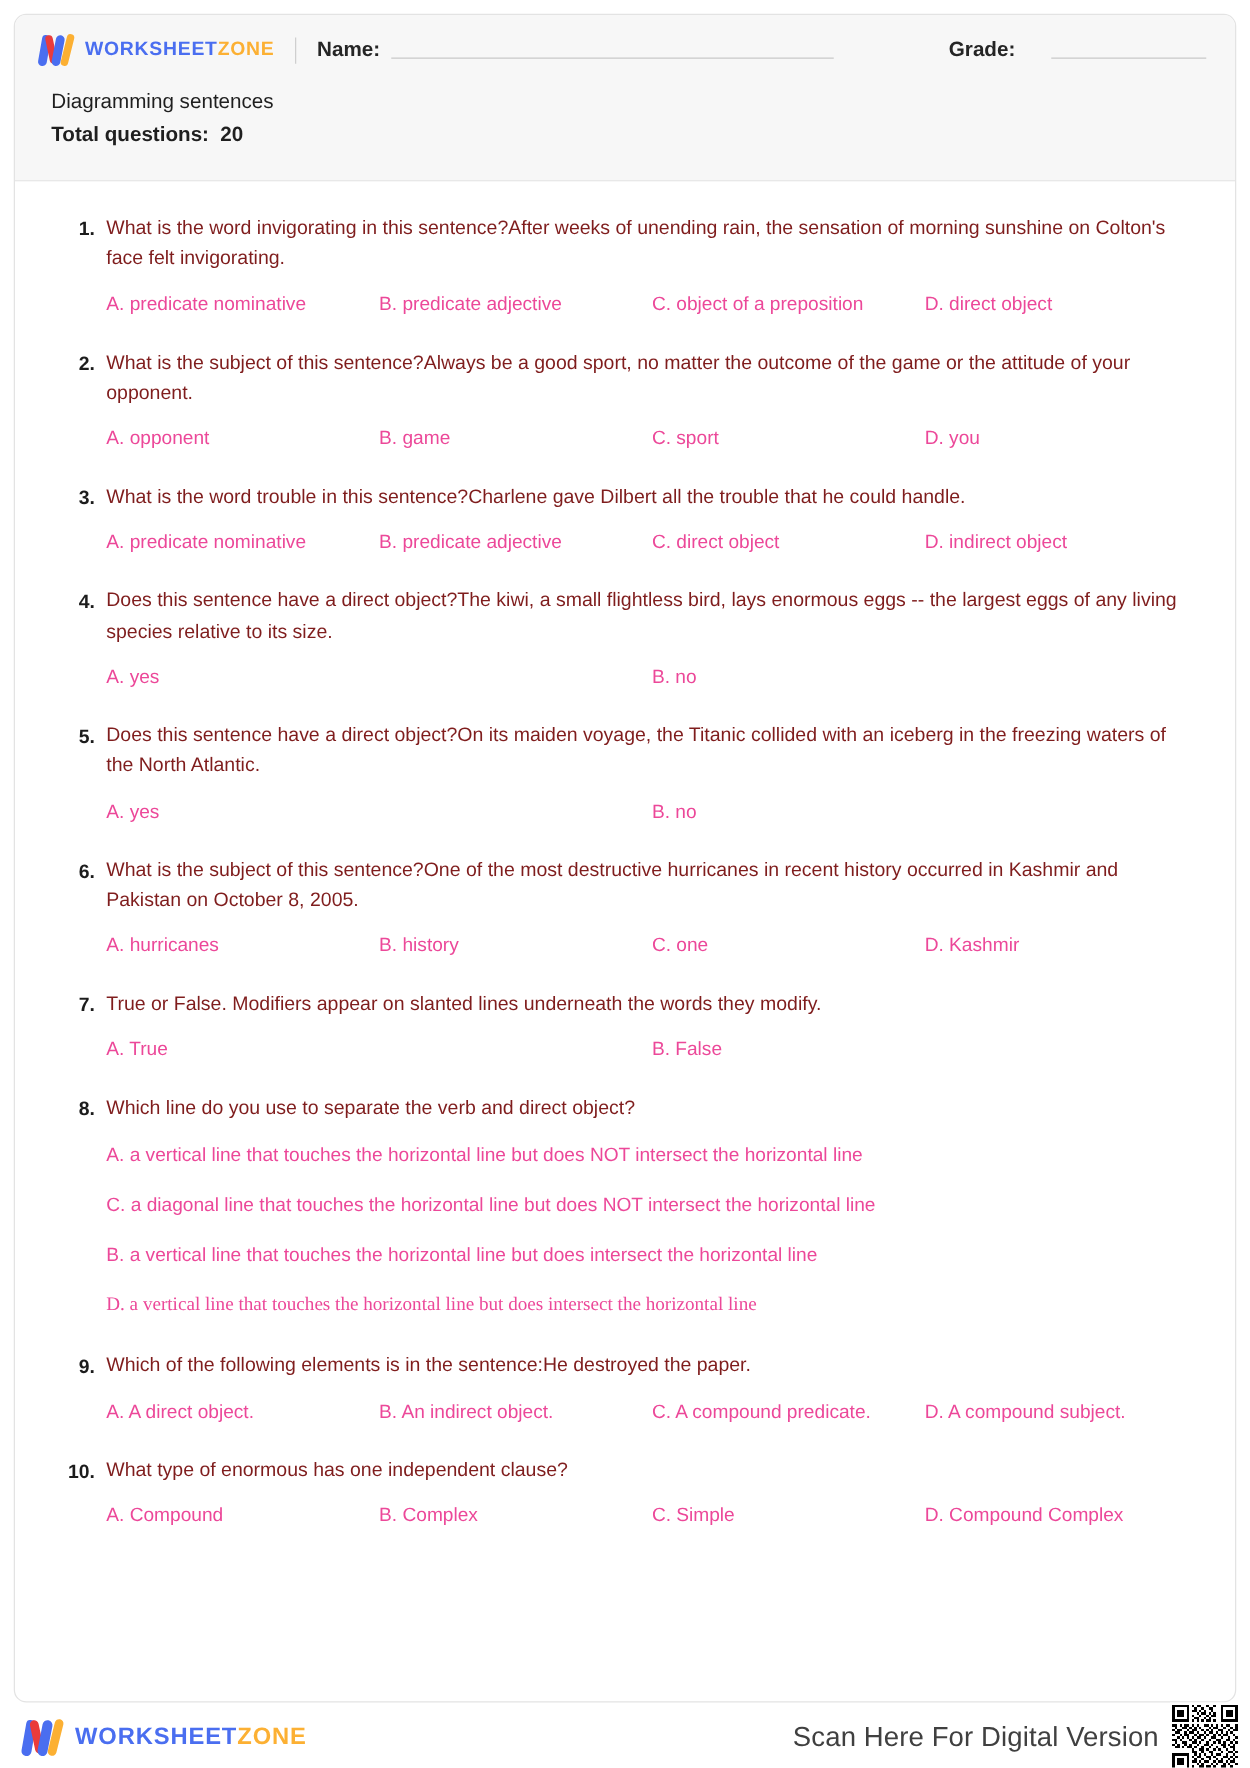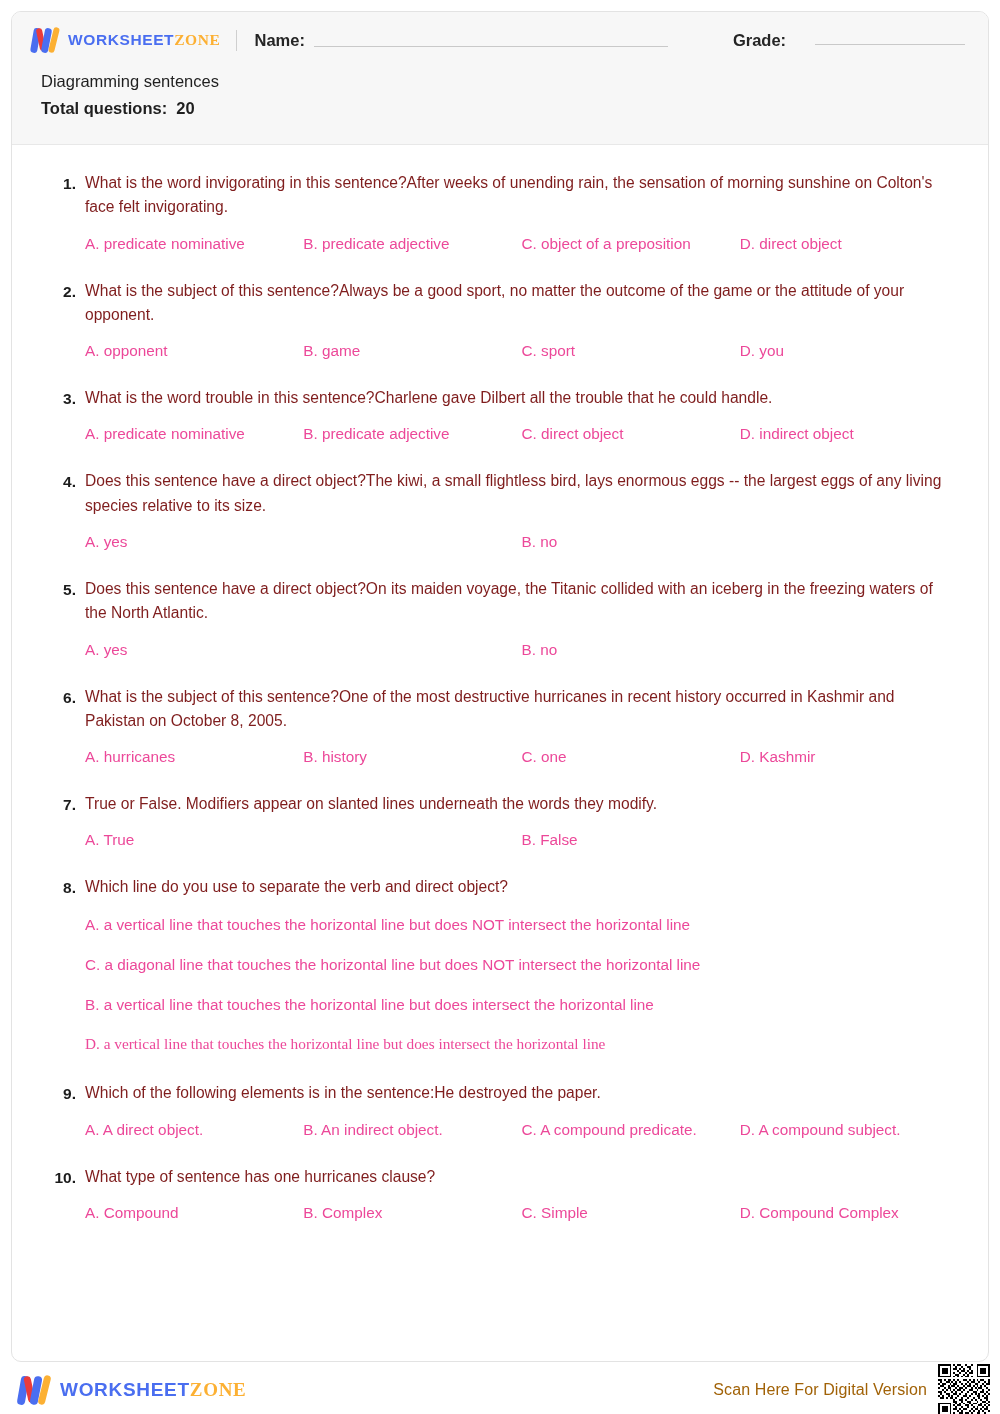--- a/index.html
+++ b/index.html
@@ -88,21 +88,21 @@
     border-radius: 4px;
   }
 
   .logo-word {
     font-size: 15.5px;
     font-weight: 700;
     letter-spacing: .6px;
     white-space: nowrap;
   }
   .logo-word .w1 { color: #4a6ef0; }
-  .logo-word .w2 { color: #fcb033; font-family: Liberation Serif, serif; }
+  .logo-word .w2 { color: #fcb033; }
 
   .logo-sep {
     width: 1px;
     height: 21px;
     background: #cfcfcf;
     margin: 0 17px 0 16px;
     flex: 0 0 auto;
   }
 
   .field-label {
@@ -114,23 +114,23 @@
   .field-rule {
     border-bottom: 1px solid #c9c9c9;
     height: 14px;
     margin-left: 9px;
   }
   .name-rule { width: 354px; flex: 0 0 auto; }
   .grade-rule { flex: 1 1 auto; margin-right: 13px; }
 
   .grade-wrap {
     display: flex;
-    align-items: flex-start;
+    align-items: center;
     flex: 1 1 auto;
-    margin-left: 65px;
+    margin-left: 92px;
     gap: 20px;
   }
 
   .title-block {
     padding: 4px 0 0 29px;
   }
   .sheet-title {
     font-size: 16.5px;
     font-weight: 400;
     color: #1f1f1f;
@@ -212,22 +212,22 @@
   .footer .logo-mark { width: 34px; height: 29px; margin-right: 8px; }
   .footer .logo-mark .s1 { width: 8px; height: 29px; }
   .footer .logo-mark .s2 { left: 8px; width: 7px; height: 27px; }
   .footer .logo-mark .s3 { left: 14px; width: 8px; height: 29px; }
   .footer .logo-mark .s4 { left: 23px; width: 7px; height: 30px; }
   .footer .logo-word { font-size: 19px; letter-spacing: .7px; }
 
   .footer-spacer { flex: 1 1 auto; }
 
   .scan-text {
-    font-size: 16px;
-    color: #a16207;
+    font-size: 22px;
+    color: #404040;
     white-space: nowrap;
     margin-right: 9px;
     letter-spacing: .1px;
   }
 
   .qr {
     width: 56px;
     height: 56px;
     flex: 0 0 auto;
     background: #ffffff;
@@ -372,21 +372,21 @@
             <div class="opt">A. A direct object.</div>
             <div class="opt">B. An indirect object.</div>
             <div class="opt">C. A compound predicate.</div>
             <div class="opt">D. A compound subject.</div>
           </div>
         </div>
       </div>
       <div class="q">
         <div class="q-num">10.</div>
         <div class="q-body">
-          <p class="q-text">What type of sentence has one hurricanes clause?</p>
+          <p class="q-text">What type of enormous has one independent clause?</p>
           <div class="opts cols4">
             <div class="opt">A. Compound</div>
             <div class="opt">B. Complex</div>
             <div class="opt">C. Simple</div>
             <div class="opt">D. Compound Complex</div>
           </div>
         </div>
       </div>
     </div>
 

